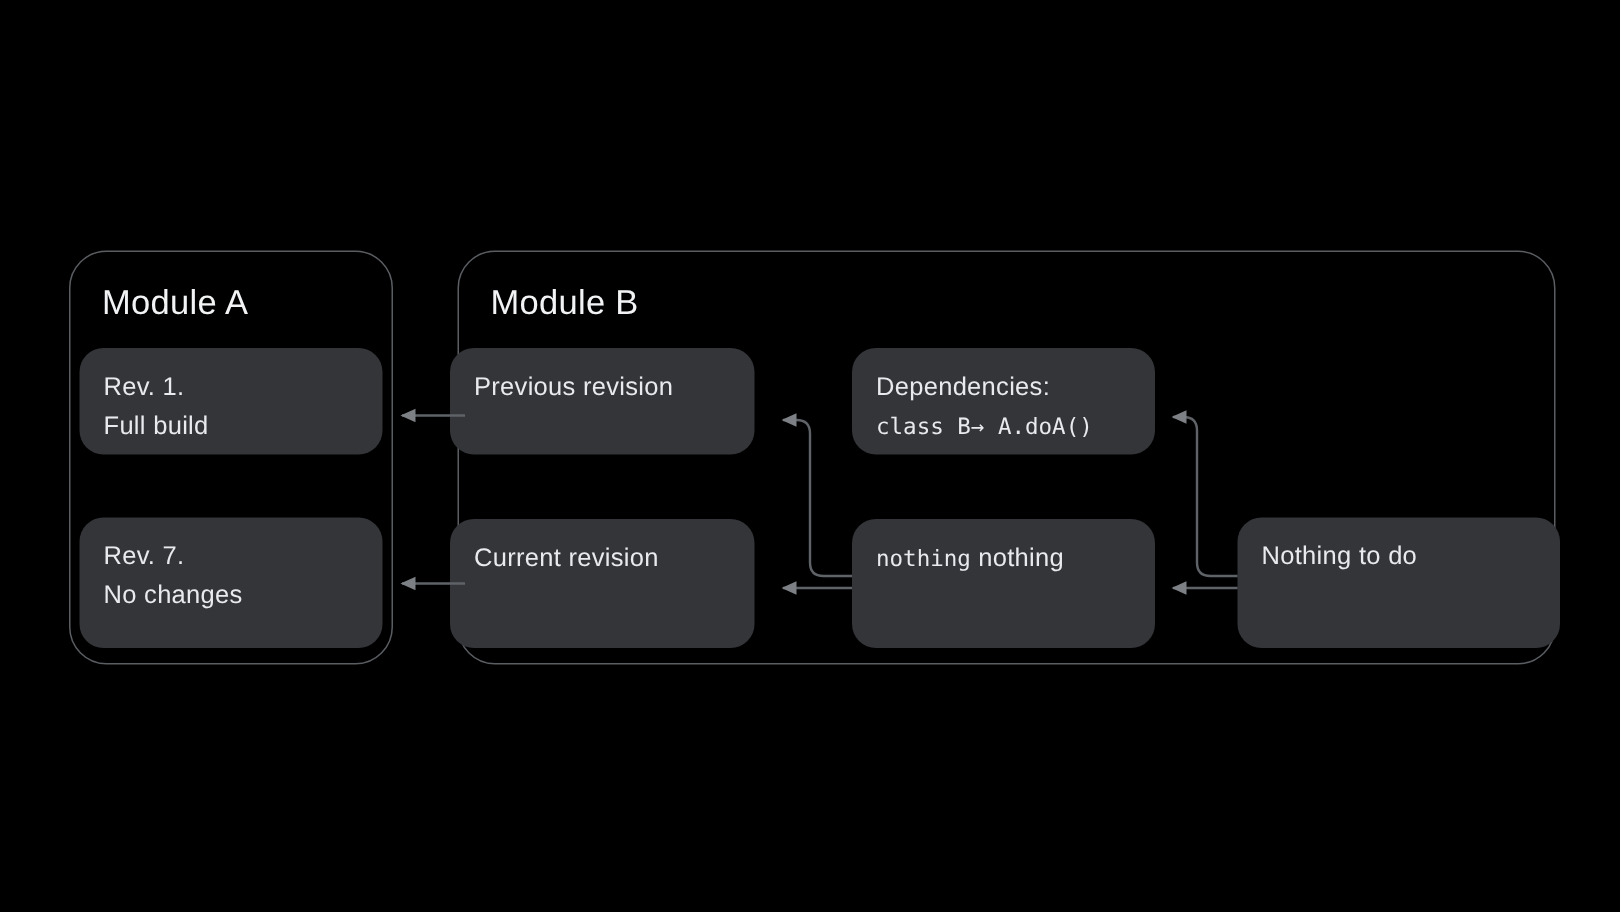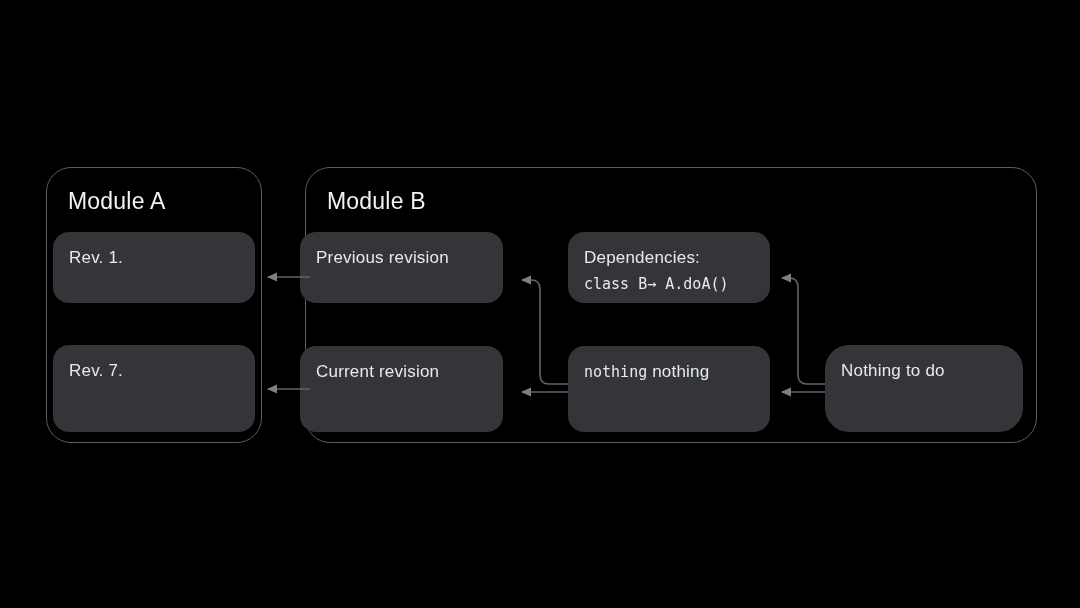--- a/index.html
+++ b/index.html
@@ -50,21 +50,21 @@
     box-sizing:border-box;
     letter-spacing:0.2px;
   }
   .box .line{display:block;}
   .row1{top:232px;height:71px;}
   .row2{top:346px;height:86px;}
   .box-rev1,.box-rev2{left:53px;width:202px;}
   .box-rev2{top:345px;height:87px;}
   .box-prev,.box-curr{left:300px;width:203px;}
   .box-deps,.box-nothing-changed{left:568px;width:202px;}
-  .box-nothing-todo{left:825px;width:198px;top:345px;height:87px;border-radius:24px;}
+  .box-nothing-todo{left:825px;width:215px;top:345px;height:87px;}
   .code{
     font-family:"DejaVu Sans Mono", monospace;
     font-size:15px;
     letter-spacing:0;
   }
   svg.wires{
     position:absolute;left:0;top:0;width:1080px;height:608px;
     pointer-events:none;
   }
   svg.wires path.wire{
@@ -83,23 +83,25 @@
 <div class="canvas">
 
   <div class="module module-a"></div>
   <div class="module module-b"></div>
 
   <h2 class="module-title title-a">Module A</h2>
   <h2 class="module-title title-b">Module B</h2>
 
   <div class="box box-rev1 row1">
     <span class="line">Rev. 1.</span>
+    <span class="line">Full build</span>
   </div>
   <div class="box box-rev2">
     <span class="line">Rev. 7.</span>
+    <span class="line">No changes</span>
   </div>
 
   <div class="box box-prev row1">
     <span class="line">Previous revision</span>
   </div>
   <div class="box box-deps row1">
     <span class="line">Dependencies:</span>
     <span class="line code">class B→ A.doA()</span>
   </div>
   <div class="box box-curr row2">

